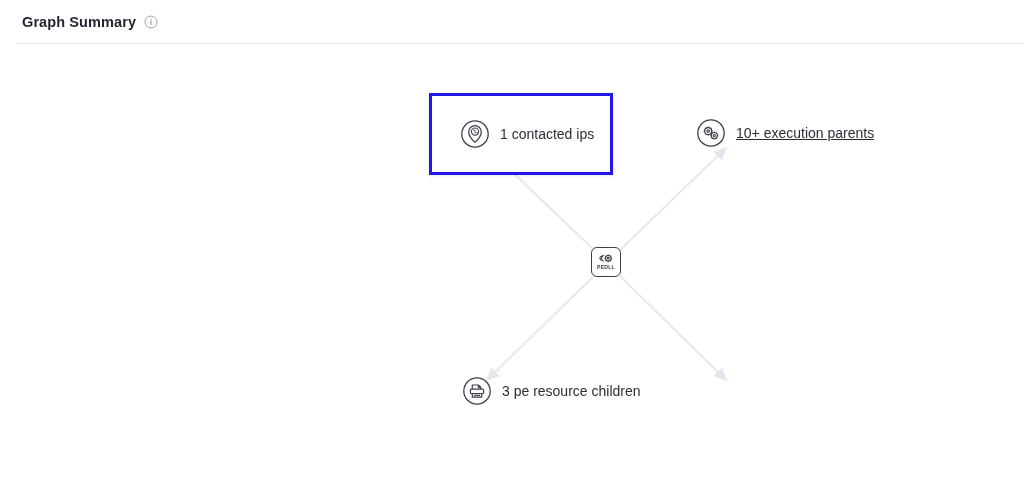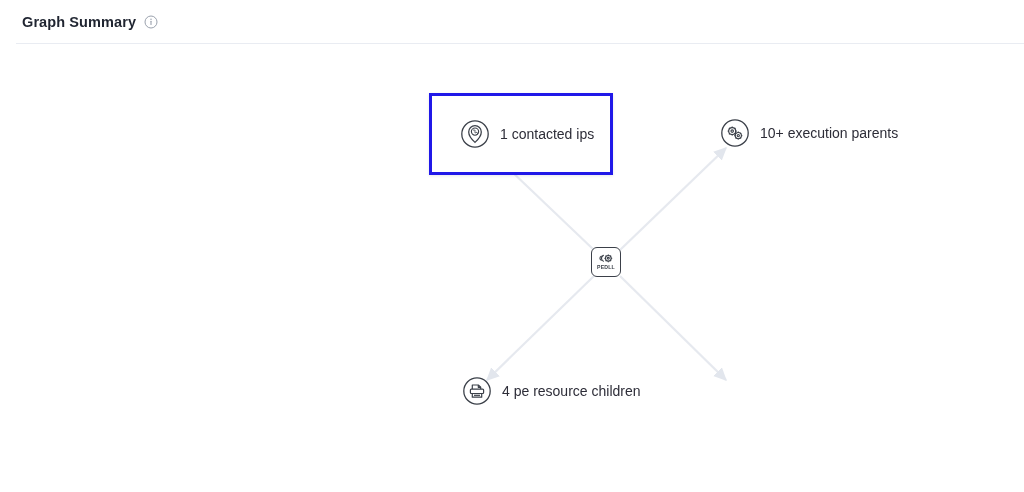--- a/index.html
+++ b/index.html
@@ -160,21 +160,21 @@
       <svg width="30" height="30" viewBox="0 0 30 30">
         <circle cx="15" cy="15" r="13.2" fill="none" stroke="#3b4049" stroke-width="1.3"></circle>
         <path d="M15 6.6 c-3.5 0 -6.3 2.8 -6.3 6.3 c0 4.6 6.3 10.5 6.3 10.5 s6.3 -5.9 6.3 -10.5 c0 -3.5 -2.8 -6.3 -6.3 -6.3 z" fill="none" stroke="#3b4049" stroke-width="1.25"></path>
         <circle cx="15" cy="12.6" r="3.6" fill="none" stroke="#3b4049" stroke-width="1.15"></circle>
         <path d="M13.4 11.1 c0.55 -0.5 1.2 -0.25 1.45 0.25 l0.3 0.6 c0.12 0.26 0.05 0.5 -0.15 0.66 l-0.35 0.28 c0.22 0.5 0.6 0.9 1.1 1.12 l0.28 -0.36 c0.16 -0.2 0.4 -0.26 0.65 -0.14 l0.62 0.3 c0.5 0.25 0.72 0.9 0.22 1.44" fill="none" stroke="#3b4049" stroke-width="1" stroke-linecap="round"></path>
       </svg>
     </span>
     <span class="node-label">1 contacted ips</span>
   </div>
 
-  <div class="node" style="left:720px; top:74px;">
+  <div class="node" style="left:696px; top:74px;text-decoration:underline;">
     <span class="node-icon">
       <svg width="30" height="30" viewBox="0 0 30 30">
         <circle cx="15" cy="15" r="13.2" fill="none" stroke="#3b4049" stroke-width="1.3"></circle>
         <g fill="none" stroke="#3b4049" stroke-width="1.15">
           <circle cx="12.2" cy="13.1" r="3.5"></circle>
           <circle cx="12.2" cy="13.1" r="1.25"></circle>
           <path d="M12.2 8.6 v1.3 M12.2 16.3 v1.3 M7.7 13.1 h1.3 M15.4 13.1 h1.3
                    M9.0 9.9 l0.95 0.95 M14.45 15.35 l0.95 0.95
                    M15.4 9.9 l-0.95 0.95 M9.95 15.35 l-0.95 0.95"></path>
         </g>
@@ -196,21 +196,21 @@
         <circle cx="15" cy="15" r="13.2" fill="none" stroke="#3b4049" stroke-width="1.3"></circle>
         <g fill="none" stroke="#3b4049" stroke-width="1.2" stroke-linejoin="round">
           <path d="M10.3 13.0 v-4.0 h6.0 l2.4 2.3 v1.7"></path>
           <path d="M16.3 9.0 v2.3 h2.4"></path>
           <rect x="8.4" y="13.2" width="13.2" height="4.3" rx="0.9"></rect>
           <path d="M10.3 17.6 v3.6 h9.4 v-3.6"></path>
           <path d="M12.0 19.3 h6.0"></path>
         </g>
       </svg>
     </span>
-    <span class="node-label">4 pe resource children</span>
+    <span class="node-label">3 pe resource children</span>
   </div>
 
 
   <div class="node-center" style="left:591px; top:203px;">
     <div class="center-chip">
       <svg width="15" height="11" viewBox="0 0 16 12">
         <g fill="none" stroke="#3b4049" stroke-width="1.25">
           <circle cx="10.0" cy="5.8" r="3.1"></circle>
           <circle cx="10.0" cy="5.8" r="1.0"></circle>
           <path d="M10.0 1.6 v1.1 M10.0 8.9 v1.1 M5.8 5.8 h1.1 M13.1 5.8 h1.1

